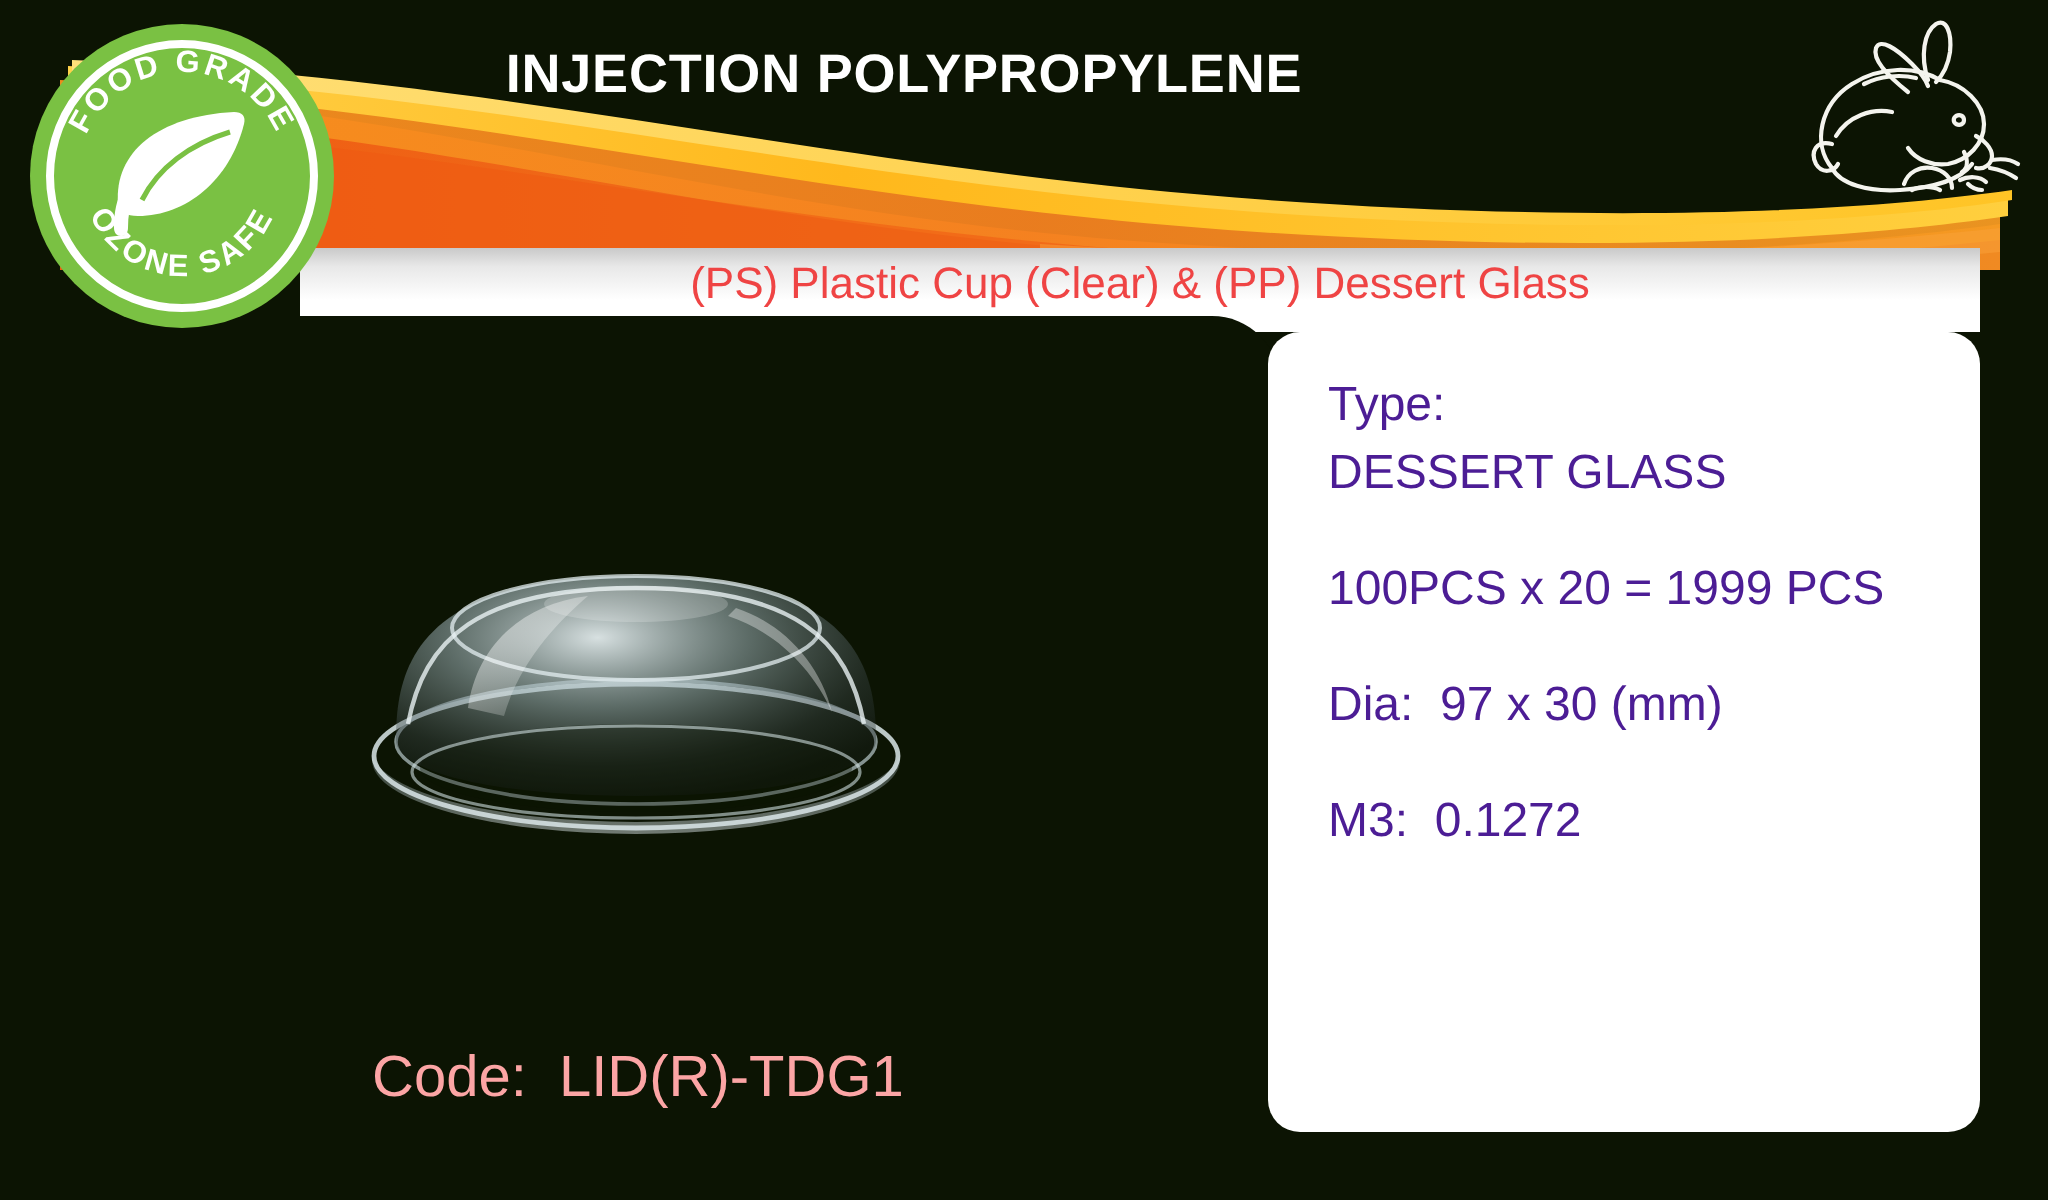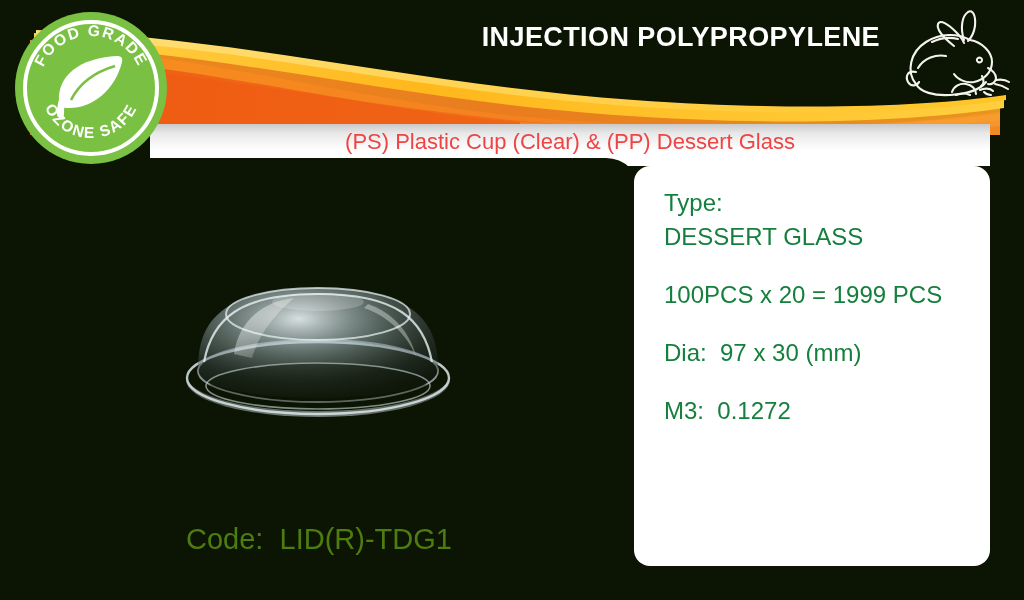--- a/index.html
+++ b/index.html
@@ -21,23 +21,23 @@
     position: absolute;
     left: 0; top: 0;
     width: 1024px;
     height: 135px;
     z-index: 2;
   }
 
   
   #product-title {
     position: absolute;
-    left: 0; top: 22px;
+    left: 12px; top: 22px;
     width: 880px;
-    text-align: right;
+    text-align: center;
     color: #ffffff;
     font-size: 27px;
     font-weight: bold;
     letter-spacing: 0.4px;
     z-index: 6;
     font-family: "Liberation Sans", sans-serif;
   }
 
   
   #subtitle-bar {
@@ -103,21 +103,21 @@
     border-radius: 16px;
     z-index: 4;
   }
   #info-list {
     position: absolute;
     left: 30px;
     top: 20px;
     right: 14px;
   }
   .info-line {
-    color: #15803d;
+    color: #4c1d95;
     font-size: 24px;
     line-height: 34px;
     white-space: pre;
   }
   .info-gap { height: 24px; }
 
   
   #product-image {
     position: absolute;
     left: 168px;
@@ -125,21 +125,21 @@
     width: 300px;
     height: 175px;
     z-index: 5;
   }
 
   
   #product-code {
     position: absolute;
     left: 186px;
     top: 523px;
-    color: #4d7c0f;
+    color: #fca5a5;
     font-size: 29px;
     white-space: pre;
     z-index: 6;
   }
 </style>
 </head>
 <body>
 
 <div id="page">
 

